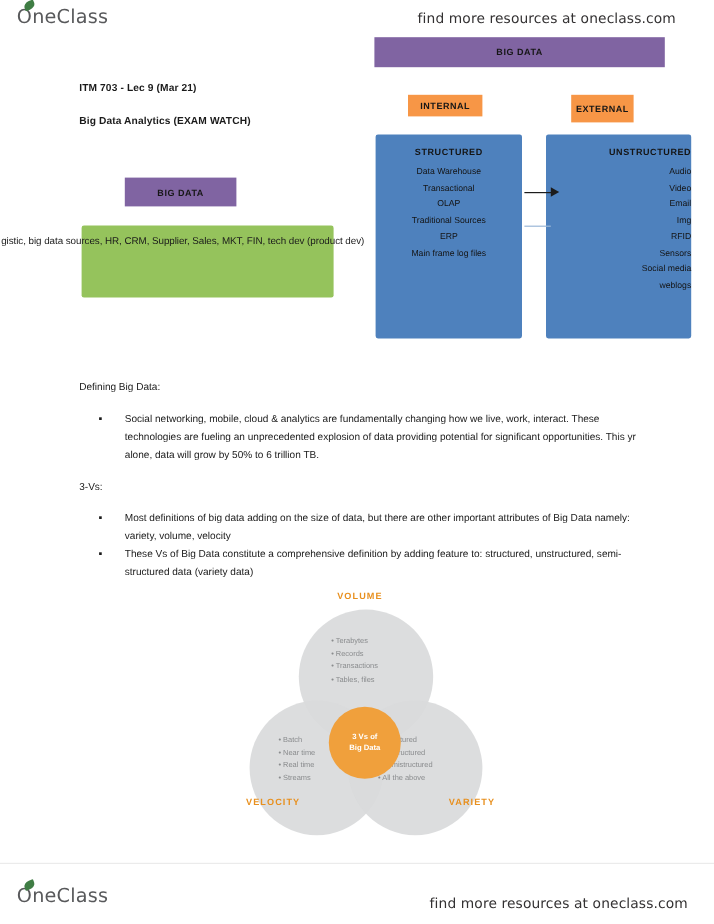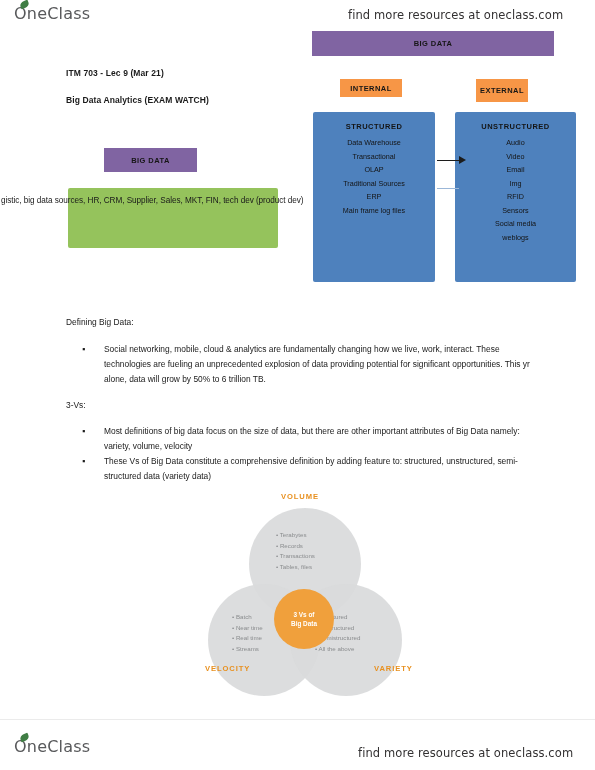--- a/index.html
+++ b/index.html
@@ -119,21 +119,21 @@
     position: absolute;
     background: #4e81bd;
     border-radius: 2px;
     box-sizing: border-box;
     padding-top: 10px;
     display: flex;
     flex-direction: column;
     align-items: center;
   }
   .bluebox-structured   { top: 112px; left: 313px; width: 122px; height: 170px; }
-  .bluebox-unstructured { top: 112px; left: 455px; width: 121px; height: 170px; }
+  .bluebox-unstructured { top: 112px; left: 455px; width: 121px; height: 170px; align-items: flex-end; }
   .bluebox .bb-title {
     font-size: 7.5px;
     font-weight: bold;
     letter-spacing: .5px;
     color: #141414;
     margin-bottom: 5px;
   }
   .bluebox .bb-item {
     font-size: 7.2px;
     color: #141414;
@@ -313,21 +313,21 @@
 
   <div class="bullet-row b1">
     <span class="dot">▪</span>
     <span class="btext">Social networking, mobile, cloud &amp; analytics are fundamentally changing how we live, work, interact. These technologies are fueling an unprecedented explosion of data providing potential for significant opportunities. This yr alone, data will grow by 50% to 6 trillion TB.</span>
   </div>
 
   <div class="body-head head-3vs">3-Vs:</div>
 
   <div class="bullet-row b2">
     <span class="dot">▪</span>
-    <span class="btext">Most definitions of big data focus on the size of data, but there are other important attributes of Big Data namely: variety, volume, velocity</span>
+    <span class="btext">Most definitions of big data adding on the size of data, but there are other important attributes of Big Data namely: variety, volume, velocity</span>
   </div>
 
   <div class="bullet-row b3">
     <span class="dot">▪</span>
     <span class="btext">These Vs of Big Data constitute a comprehensive definition by adding feature to: structured, unstructured, semi-structured data (variety data)</span>
   </div>
 
   <div class="venn">
     <div class="circle c-volume"></div>
     <div class="circle c-velocity"></div>

